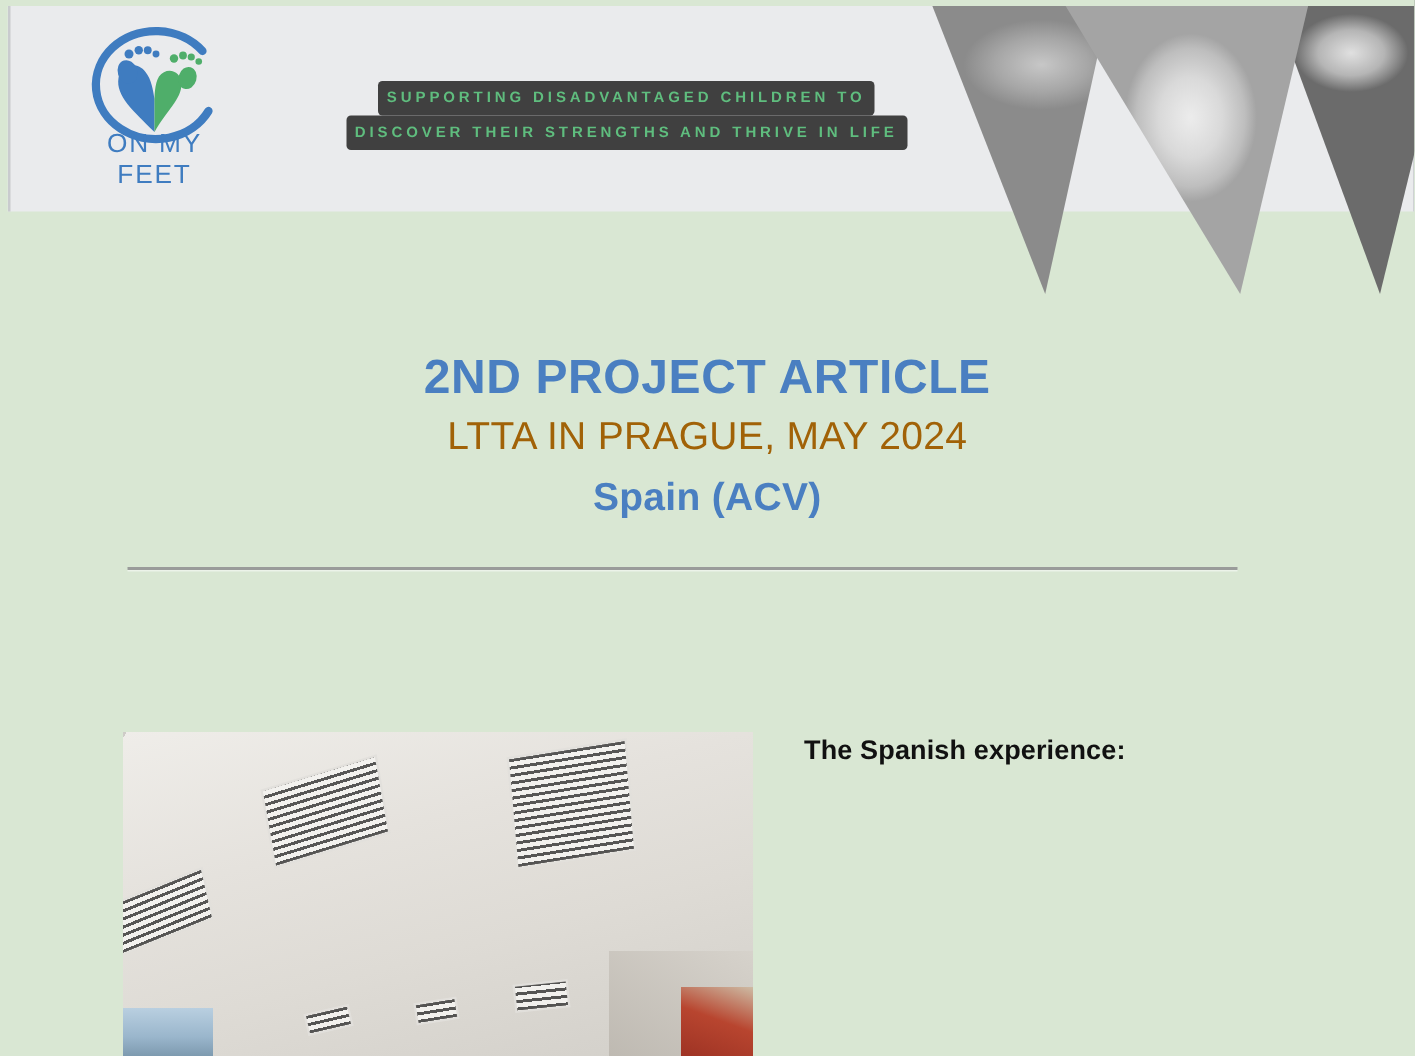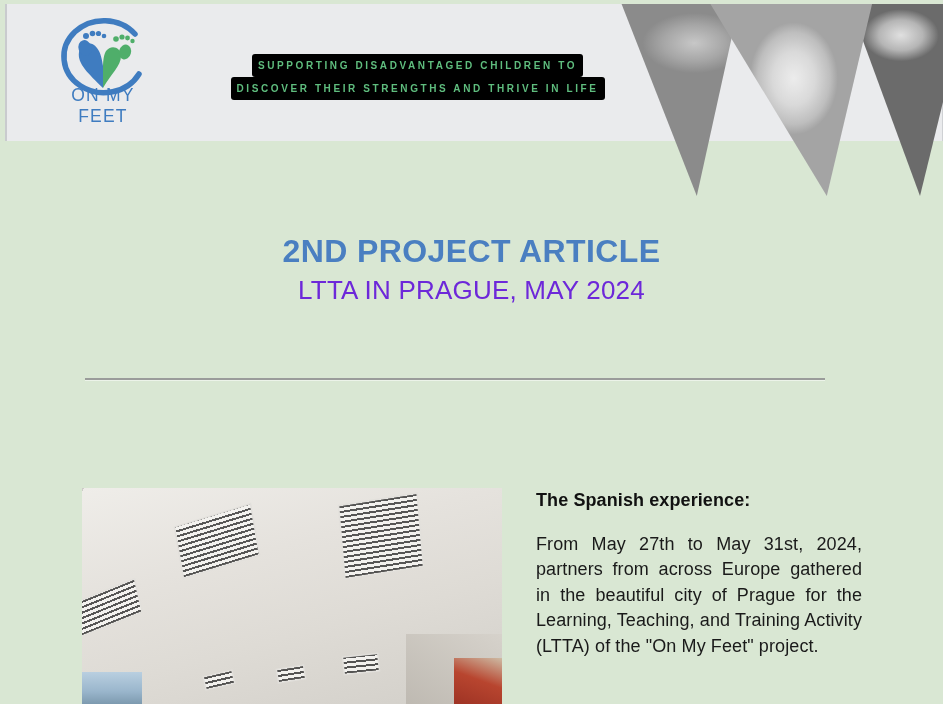--- a/index.html
+++ b/index.html
@@ -62,21 +62,21 @@
   
   .tagline {
     position:absolute;
     left:205px; top:50px;
     width:415px;
     text-align:center;
     line-height:19px;
   }
   .tagline span {
     display:inline-block;
-    background:#000000;
+    background:#404040;
     color:#5fbd7e;
     font-size:10px;
     font-weight:700;
     letter-spacing:2.6px;
     padding:2px 6px;
     border-radius:3px;
     font-family:"Liberation Sans", sans-serif;
   }
 
   
@@ -131,21 +131,21 @@
   }
   .title-line-1 {
     font-size:32px; font-weight:700;
     letter-spacing:.4px;
     color:#4a7fc1;
     line-height:38px;
   }
   .title-line-2 {
     font-size:26px; font-weight:400;
     letter-spacing:.2px;
-    color:#6d28d9;
+    color:#a16207;
     line-height:41px;
   }
   .title-line-3 {
     font-size:26px; font-weight:700;
     letter-spacing:.2px;
     color:#4a7fc1;
     line-height:41px;
   }
 
   
@@ -273,20 +273,21 @@
 
   <div id="header-photos">
     <div class="tri tri-a"></div>
     <div class="tri tri-c"></div>
     <div class="tri tri-b"></div>
   </div>
 
   <div id="title-block">
     <div class="title-line-1">2ND PROJECT ARTICLE</div>
     <div class="title-line-2">LTTA IN PRAGUE, MAY 2024</div>
+    <div class="title-line-3">Spain (ACV)</div>
   </div>
 
   <div id="divider"></div>
 
   <div id="content">
 
     <div id="figure">
       <div class="ceiling"></div>
       <div class="wall-right"></div>
       <div class="vent v1"></div>
@@ -294,18 +295,17 @@
       <div class="vent v3"></div>
       <div class="vent v4"></div>
       <div class="vent v5"></div>
       <div class="vent v6"></div>
       <div class="window-strip"></div>
       <div class="board-strip"></div>
     </div>
 
     <div id="text-col">
       <div class="para-heading">The Spanish experience:</div>
-      <div class="para-body">From May 27th to May 31st, 2024, partners from across Europe gathered in the beautiful city of Prague for the Learning, Teaching, and Training Activity (LTTA) of the "On My Feet" project.</div>
     </div>
 
   </div>
 
 </div>
 
 </body></html>

